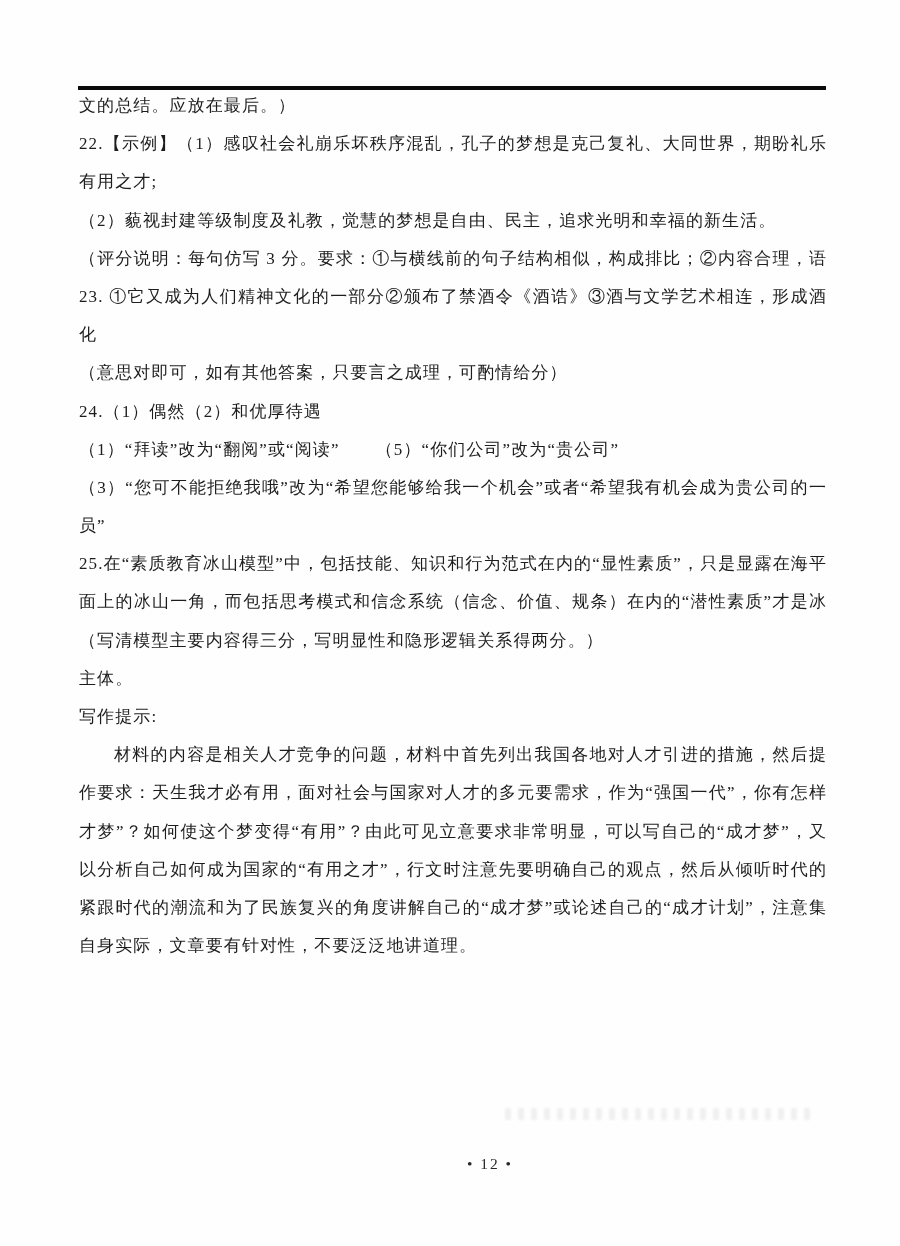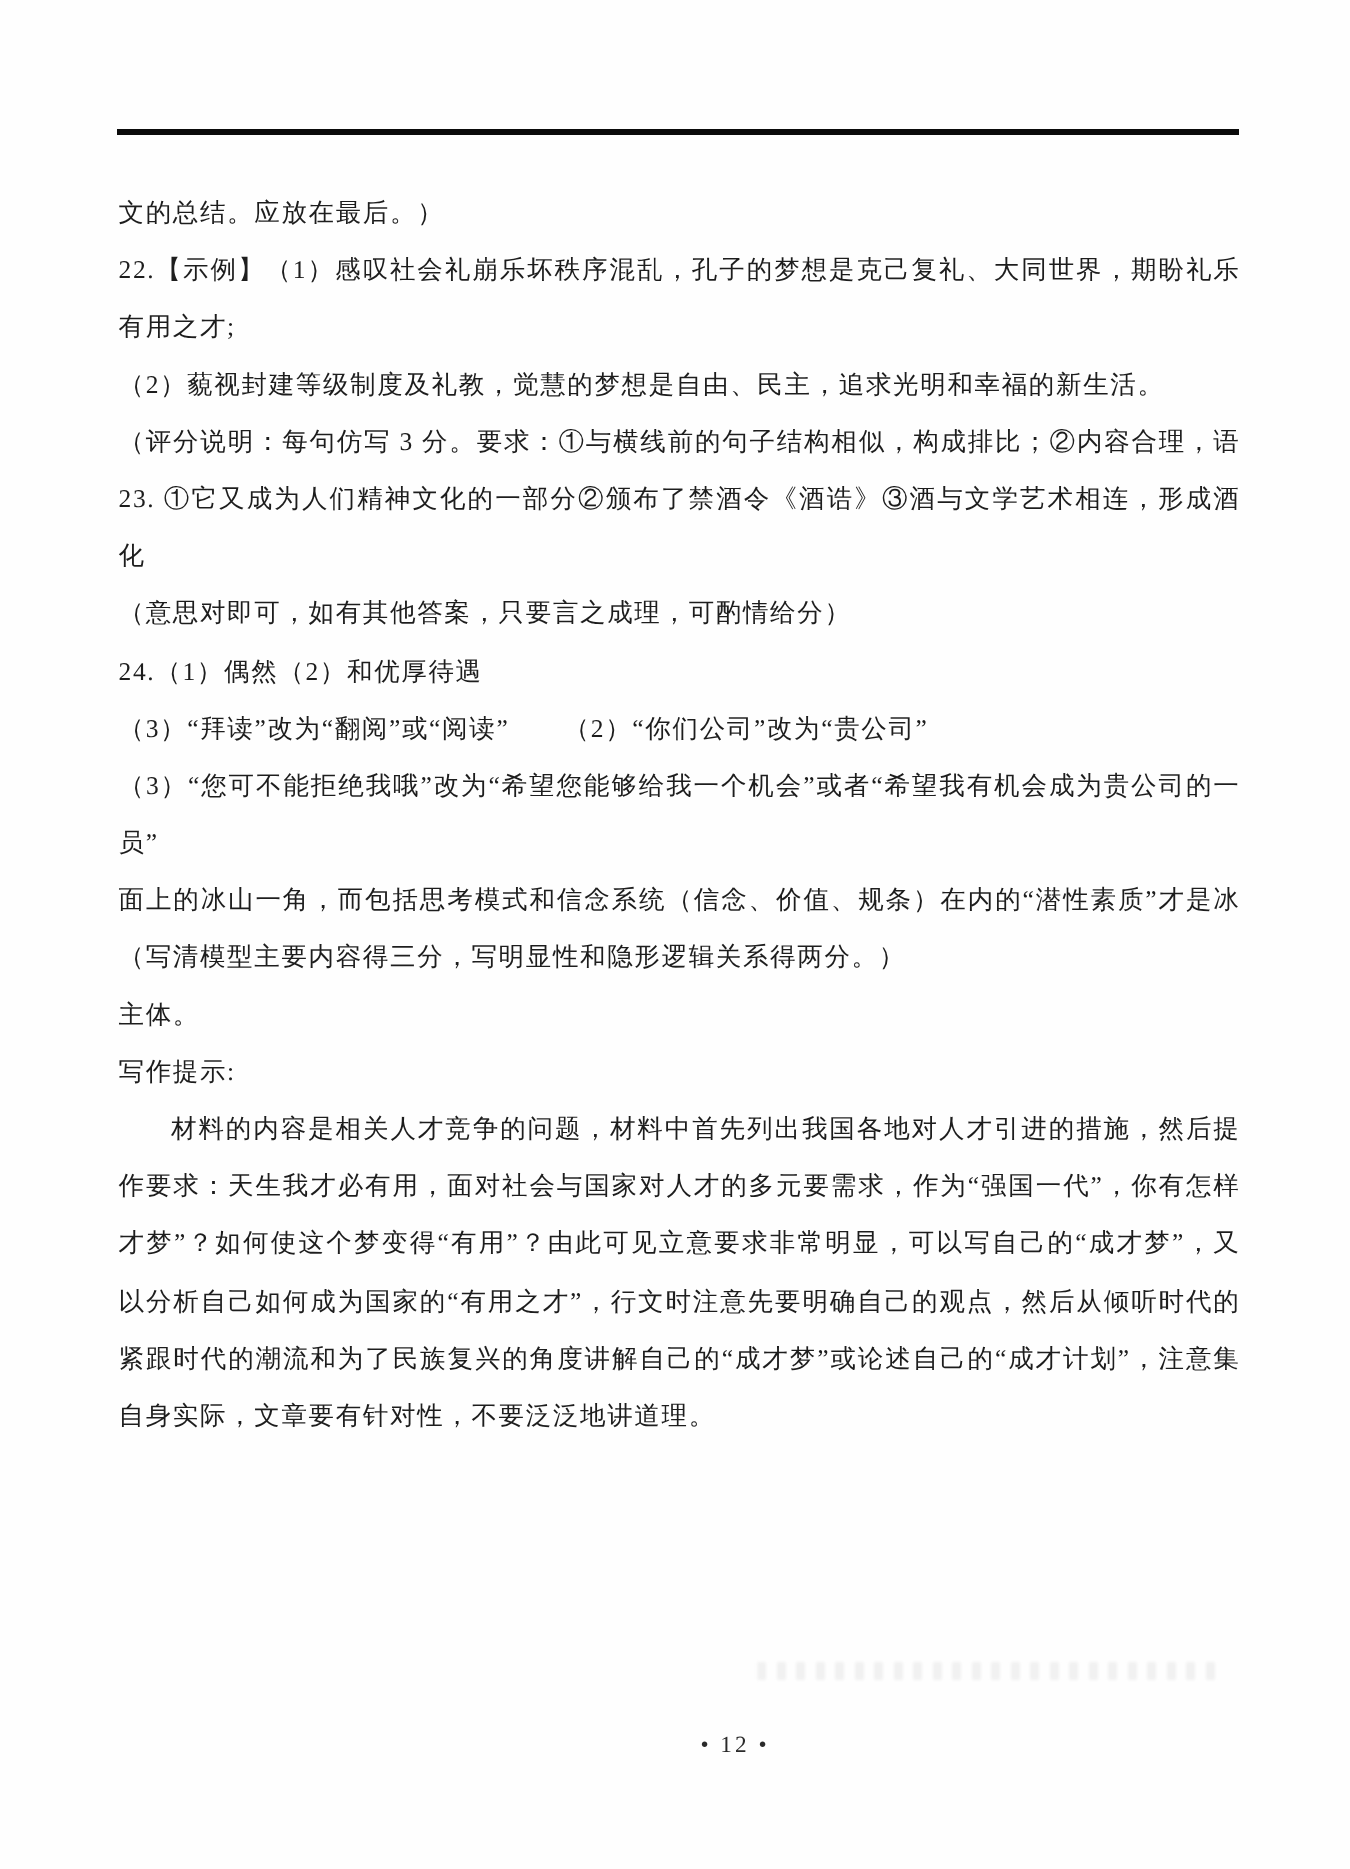--- a/index.html
+++ b/index.html
@@ -22,21 +22,20 @@
     top: 86px;
     width: 748px;
     height: 4px;
     background: #0b0b0b;
   }
   .content {
     position: absolute;
     left: 79px;
     top: 87px;
     width: 748px;
-    margin-top: 36px;
   }
   .line {
     font-size: 17px;
     line-height: 38.2px;
     letter-spacing: 1.1px;
     text-align: left;
     word-break: break-all;
     overflow: hidden;
     height: 38.2px;
     white-space: nowrap;
@@ -83,23 +82,24 @@
   <div class="content" id="lines">
       <div class="line">文的总结。应放在最后。）</div>
       <div class="line full">22.【示例】（1）感叹社会礼崩乐坏秩序混乱，孔子的梦想是克己复礼、大同世界，期盼礼乐盛行、</div>
       <div class="line">有用之才;</div>
       <div class="line">（2）藐视封建等级制度及礼教，觉慧的梦想是自由、民主，追求光明和幸福的新生活。</div>
       <div class="line full">（评分说明：每句仿写 3 分。要求：①与横线前的句子结构相似，构成排比；②内容合理，语意连</div>
       <div class="line full">23. ①它又成为人们精神文化的一部分②颁布了禁酒令《酒诰》③酒与文学艺术相连，形成酒才文</div>
       <div class="line">化</div>
       <div class="line">（意思对即可，如有其他答案，只要言之成理，可酌情给分）</div>
       <div class="line">24.（1）偶然（2）和优厚待遇</div>
-      <div class="line">（3）“拜读”改为“翻阅”或“阅读”　　（2）“你们公司”改为“贵公司”</div>
+      <div class="line">（1）“拜读”改为“翻阅”或“阅读”　　（5）“你们公司”改为“贵公司”</div>
       <div class="line full">（3）“您可不能拒绝我哦”改为“希望您能够给我一个机会”或者“希望我有机会成为贵公司的一</div>
       <div class="line">员”</div>
+      <div class="line full">25.在“素质教育冰山模型”中，包括技能、知识和行为范式在内的“显性素质”，只是显露在海平</div>
       <div class="line full">面上的冰山一角，而包括思考模式和信念系统（信念、价值、规条）在内的“潜性素质”才是冰山</div>
       <div class="line">（写清模型主要内容得三分，写明显性和隐形逻辑关系得两分。）</div>
       <div class="line">主体。</div>
       <div class="line">写作提示:</div>
       <div class="line full indent">材料的内容是相关人才竞争的问题，材料中首先列出我国各地对人才引进的措施，然后提出写</div>
       <div class="line full">作要求：天生我才必有用，面对社会与国家对人才的多元要需求，作为“强国一代”，你有怎样的“成</div>
       <div class="line full">才梦”？如何使这个梦变得“有用”？由此可见立意要求非常明显，可以写自己的“成才梦”，又可</div>
       <div class="line full">以分析自己如何成为国家的“有用之才”，行文时注意先要明确自己的观点，然后从倾听时代的召唤，</div>
       <div class="line full">紧跟时代的潮流和为了民族复兴的角度讲解自己的“成才梦”或论述自己的“成才计划”，注意集合</div>
       <div class="line">自身实际，文章要有针对性，不要泛泛地讲道理。</div>

